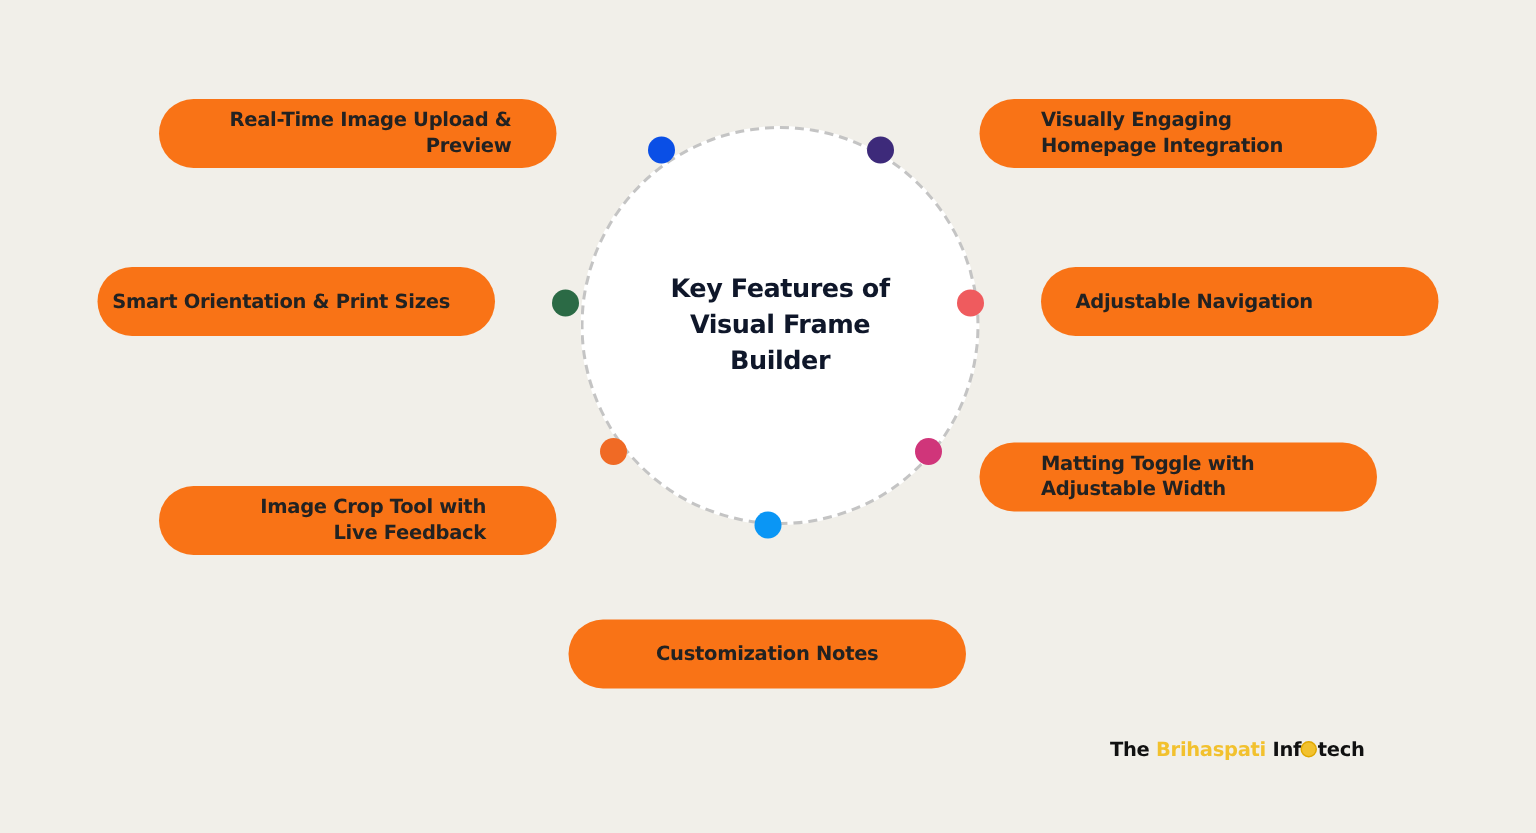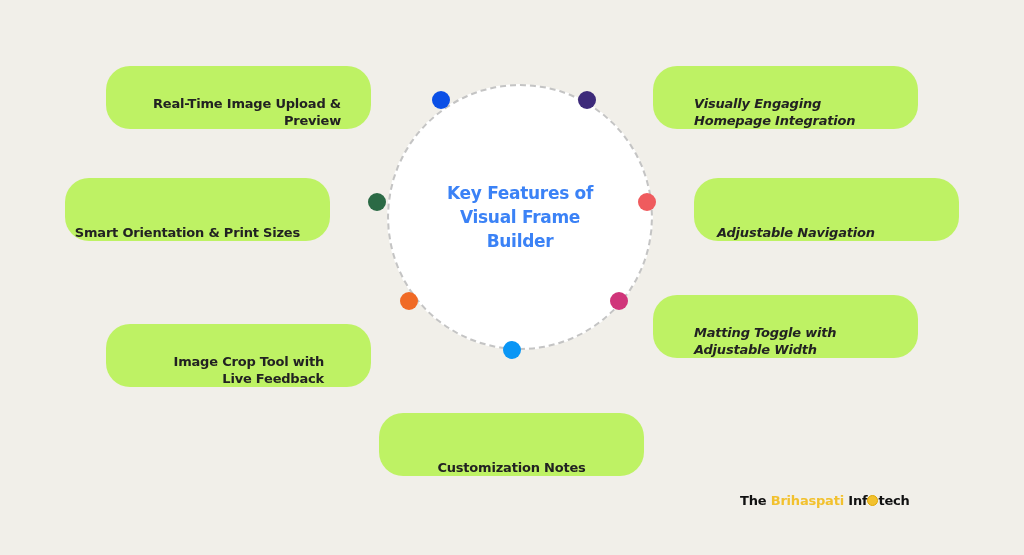--- a/index.html
+++ b/index.html
@@ -2,41 +2,41 @@
 <html><head>
 <meta charset="utf-8">
 <style>
   html, body { margin: 0; padding: 0; }
   body {
     width: 1024px; height: 555px; position: relative; overflow: hidden;
     background: #f1efe9;
     font-family: "Liberation Sans", sans-serif;
   }
   .pill {
-    position: absolute; background: #bef264; border-radius: 24px;
-    height: 63px; display: flex; align-items: flex-end;
+    position: absolute; background: #f97316; border-radius: 24px;
+    height: 46px; display: flex; align-items: center;
     box-sizing: border-box;
   }
   .pill span {
     font-family: "DejaVu Sans", sans-serif;
     font-size: 13px; font-weight: bold; color: #222222; line-height: 17px;
     letter-spacing: -0.2px;
   }
   .pill.left { justify-content: flex-end; text-align: right; }
-  .pill.right { justify-content: flex-start; text-align: left; font-style: italic; }
+  .pill.right { justify-content: flex-start; text-align: left; }
   .pill.center { justify-content: center; text-align: center; }
   .circle {
     position: absolute; left: 387px; top: 84px; width: 266px; height: 266px;
     border-radius: 50%; background: #ffffff; border: 2px dashed #c4c4c4;
     box-sizing: border-box;
     display: flex; align-items: center; justify-content: center; text-align: center;
   }
   .circle-title {
     font-family: "DejaVu Sans", sans-serif; font-weight: bold;
-    font-size: 17px; line-height: 24px; color: #3b82f6; width: 160px;
+    font-size: 17px; line-height: 24px; color: #0f172a; width: 160px;
     letter-spacing: -0.3px;
   }
   .dot {
     position: absolute; width: 18px; height: 18px; border-radius: 50%;
     transform: translate(-50%, -50%);
   }
   .logo {
     position: absolute; left: 740px; top: 493px;
     font-family: "DejaVu Sans", sans-serif; font-weight: bold; font-size: 13px;
     letter-spacing: -0.2px; white-space: nowrap;

